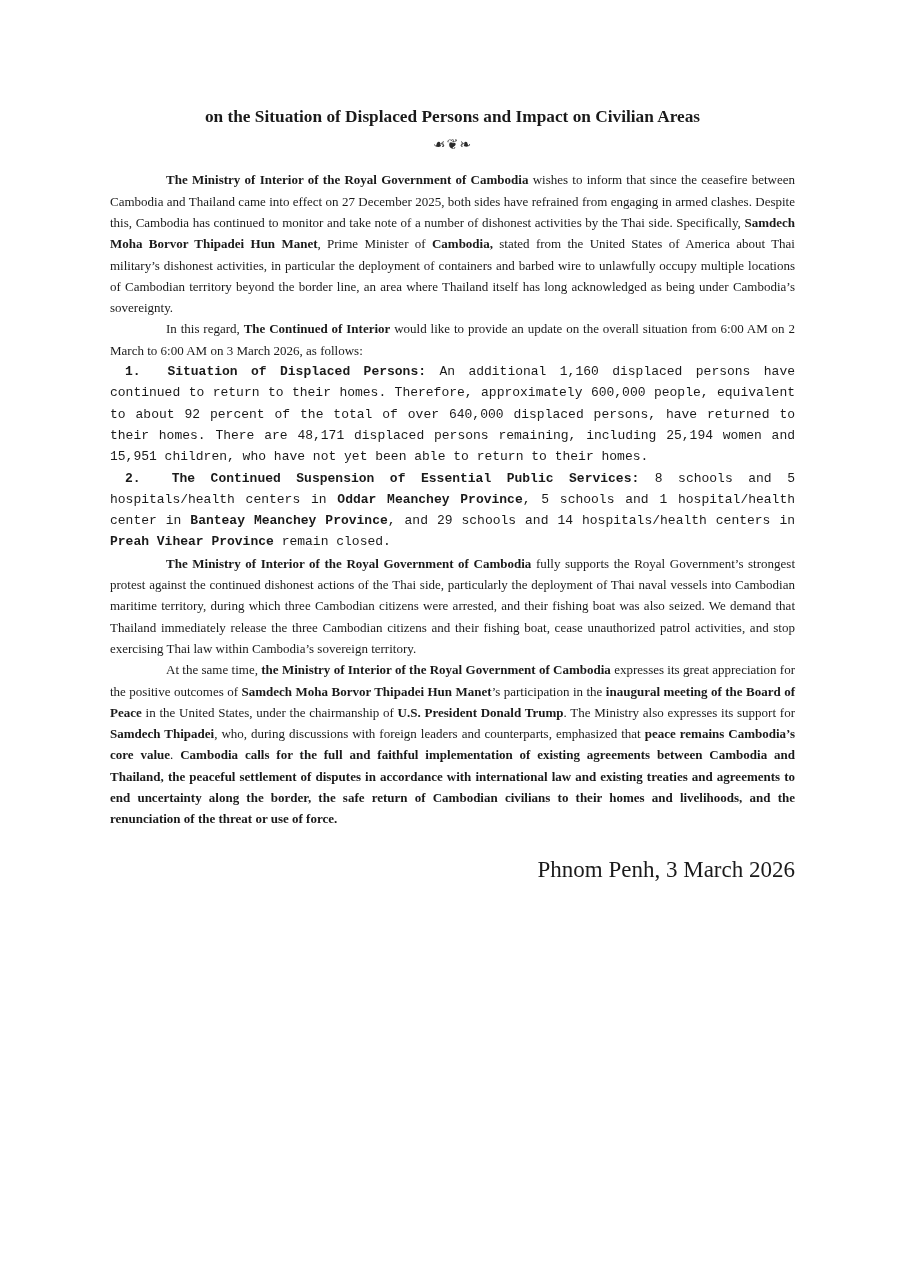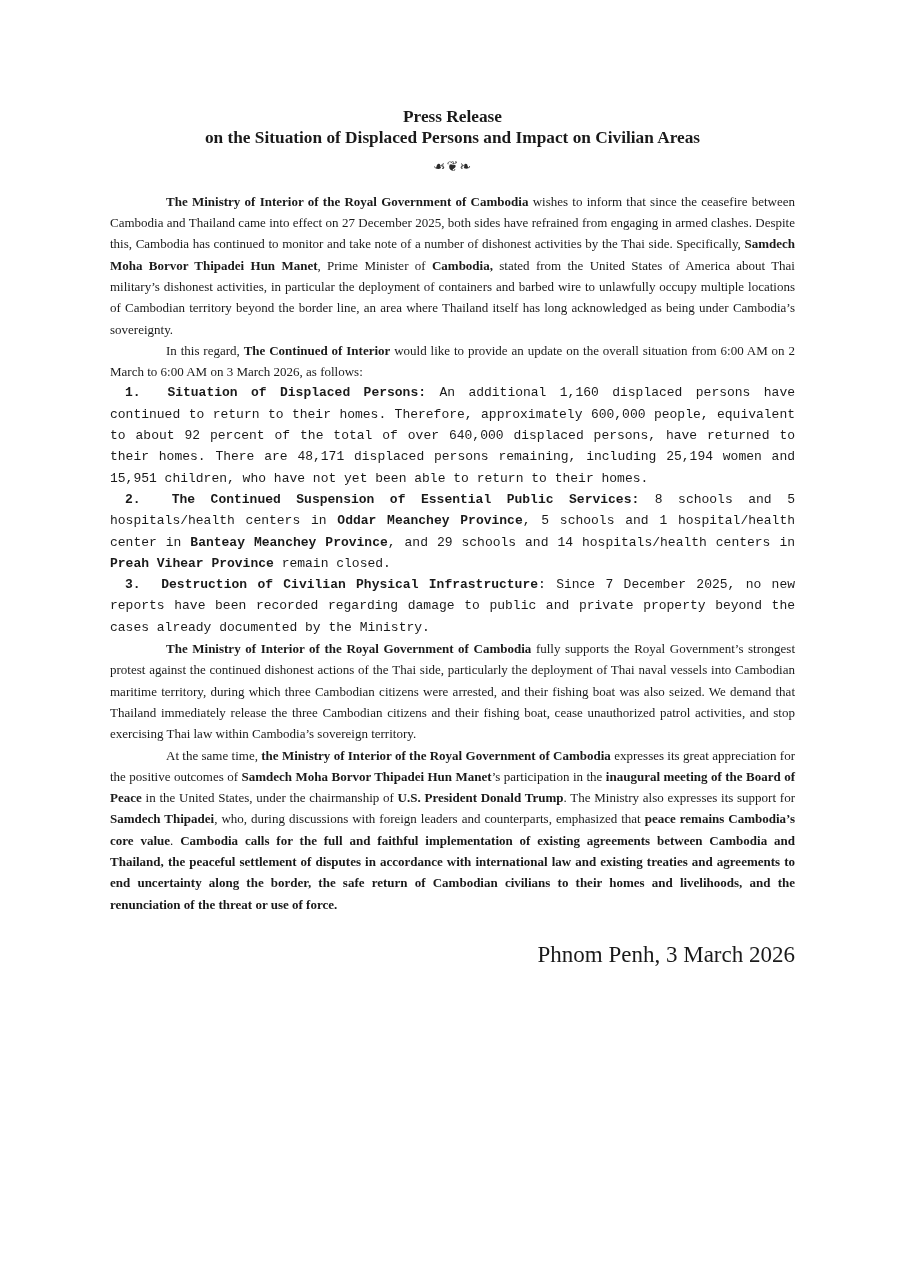--- a/index.html
+++ b/index.html
@@ -52,30 +52,28 @@
     font-size: 23px;
     text-align: right;
   }
   b { font-weight: bold; }
 </style>
 </head>
 <body>
 
 <div class="page">
   <div class="title">
-    <div>Press Release</div>
     <div>on the Situation of Displaced Persons and Impact on Civilian Areas</div>
   </div>
 
   <div class="ornament">☙❦❧</div>
 
   <div class="doc-body">
       <p class="para "><b>The Ministry of Interior of the Royal Government of Cambodia</b><span> wishes to inform that since the ceasefire between Cambodia and Thailand came into effect on 27 December 2025, both sides have refrained from engaging in armed clashes. Despite this, Cambodia has continued to monitor and take note of a number of dishonest activities by the Thai side. Specifically, </span><b>Samdech Moha Borvor Thipadei Hun Manet</b><span>, Prime Minister of </span><b>Cambodia,</b><span> stated from the United States of America about Thai military’s dishonest activities, in particular the deployment of containers and barbed wire to unlawfully occupy multiple locations of Cambodian territory beyond the border line, an area where Thailand itself has long acknowledged as being under Cambodia’s sovereignty.</span></p>
       <p class="para "><span>In this regard, </span><b>The Continued of Interior</b><span> would like to provide an update on the overall situation from 6:00 AM on 2 March to 6:00 AM on 3 March 2026, as follows:</span></p>
       <p class="para item"><b>1.&nbsp;&nbsp;Situation of Displaced Persons:</b><span> An additional 1,160 displaced persons have continued to return to their homes. Therefore, approximately 600,000 people, equivalent to about 92 percent of the total of over 640,000 displaced persons, have returned to their homes. There are 48,171 displaced persons remaining, including 25,194 women and 15,951 children, who have not yet been able to return to their homes.</span></p>
       <p class="para item"><b>2.&nbsp;&nbsp;The Continued Suspension of Essential Public Services:</b><span> 8 schools and 5 hospitals/health centers in </span><b>Oddar Meanchey Province</b><span>, 5 schools and 1 hospital/health center in </span><b>Banteay Meanchey Province</b><span>, and 29 schools and 14 hospitals/health centers in </span><b>Preah Vihear Province</b><span> remain closed.</span></p>
-      <p class="para item"><b>3.&nbsp;&nbsp;Destruction of Civilian Physical Infrastructure</b><span>: Since 7 December 2025, no new reports have been recorded regarding damage to public and private property beyond the cases already documented by the Ministry.</span></p>
       <p class="para "><b>The Ministry of Interior of the Royal Government of Cambodia</b><span> fully supports the Royal Government’s strongest protest against the continued dishonest actions of the Thai side, particularly the deployment of Thai naval vessels into Cambodian maritime territory, during which three Cambodian citizens were arrested, and their fishing boat was also seized. We demand that Thailand immediately release the three Cambodian citizens and their fishing boat, cease unauthorized patrol activities, and stop exercising Thai law within Cambodia’s sovereign territory.</span></p>
       <p class="para "><span>At the same time, </span><b>the Ministry of Interior of the Royal Government of Cambodia</b><span> expresses its great appreciation for the positive outcomes of </span><b>Samdech Moha Borvor Thipadei Hun Manet</b><span>’s participation in the </span><b>inaugural meeting of the Board of Peace</b><span> in the United States, under the chairmanship of </span><b>U.S. President Donald Trump</b><span>. The Ministry also expresses its support for </span><b>Samdech Thipadei</b><span>, who, during discussions with foreign leaders and counterparts, emphasized that </span><b>peace remains Cambodia’s core value</b><span>. </span><b>Cambodia calls for the full and faithful implementation of existing agreements between Cambodia and Thailand, the peaceful settlement of disputes in accordance with international law and existing treaties and agreements to end uncertainty along the border, the safe return of Cambodian civilians to their homes and livelihoods, and the renunciation of the threat or use of force.</b></p>
     </div>
 
   <div class="dateline">Phnom Penh, 3 March 2026</div>
 </div>
 
 </body></html>

